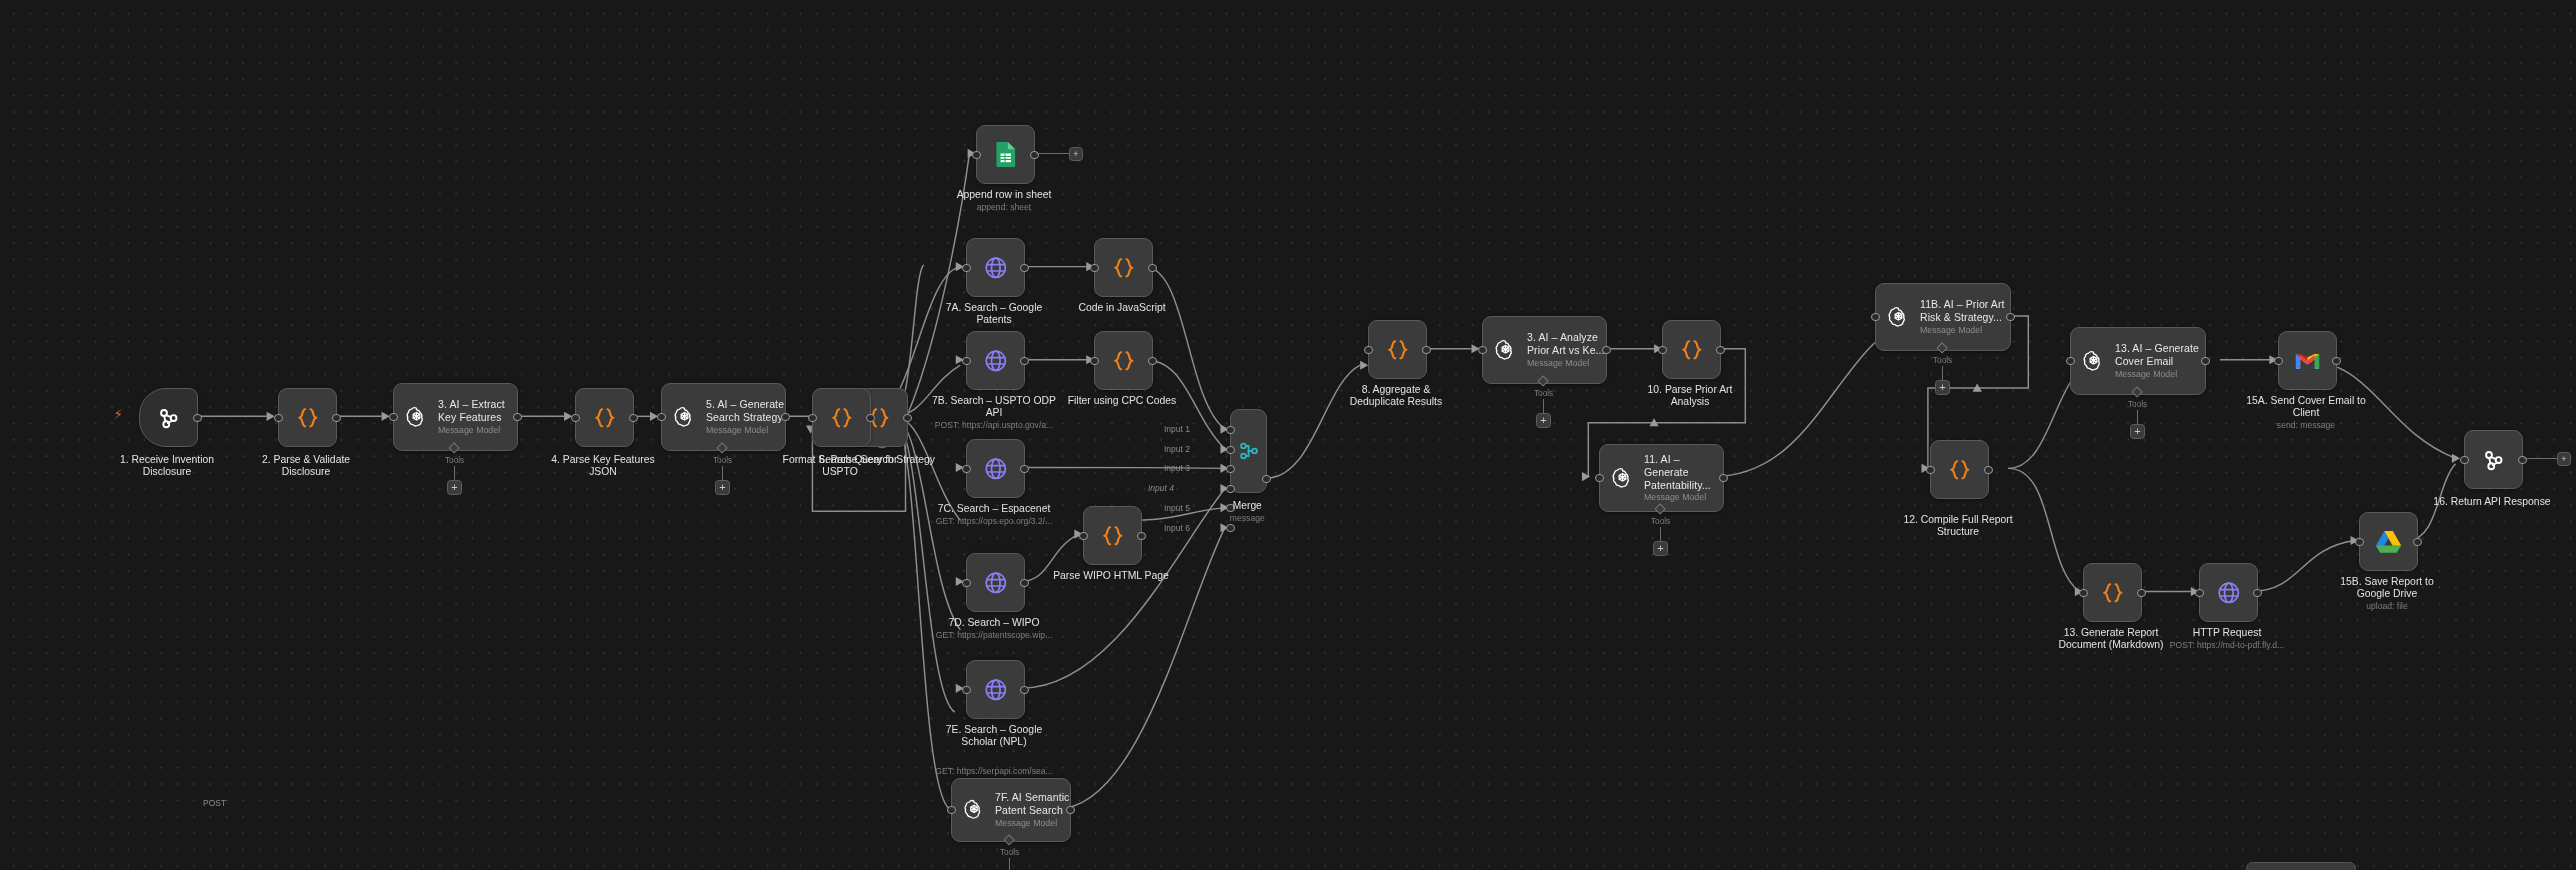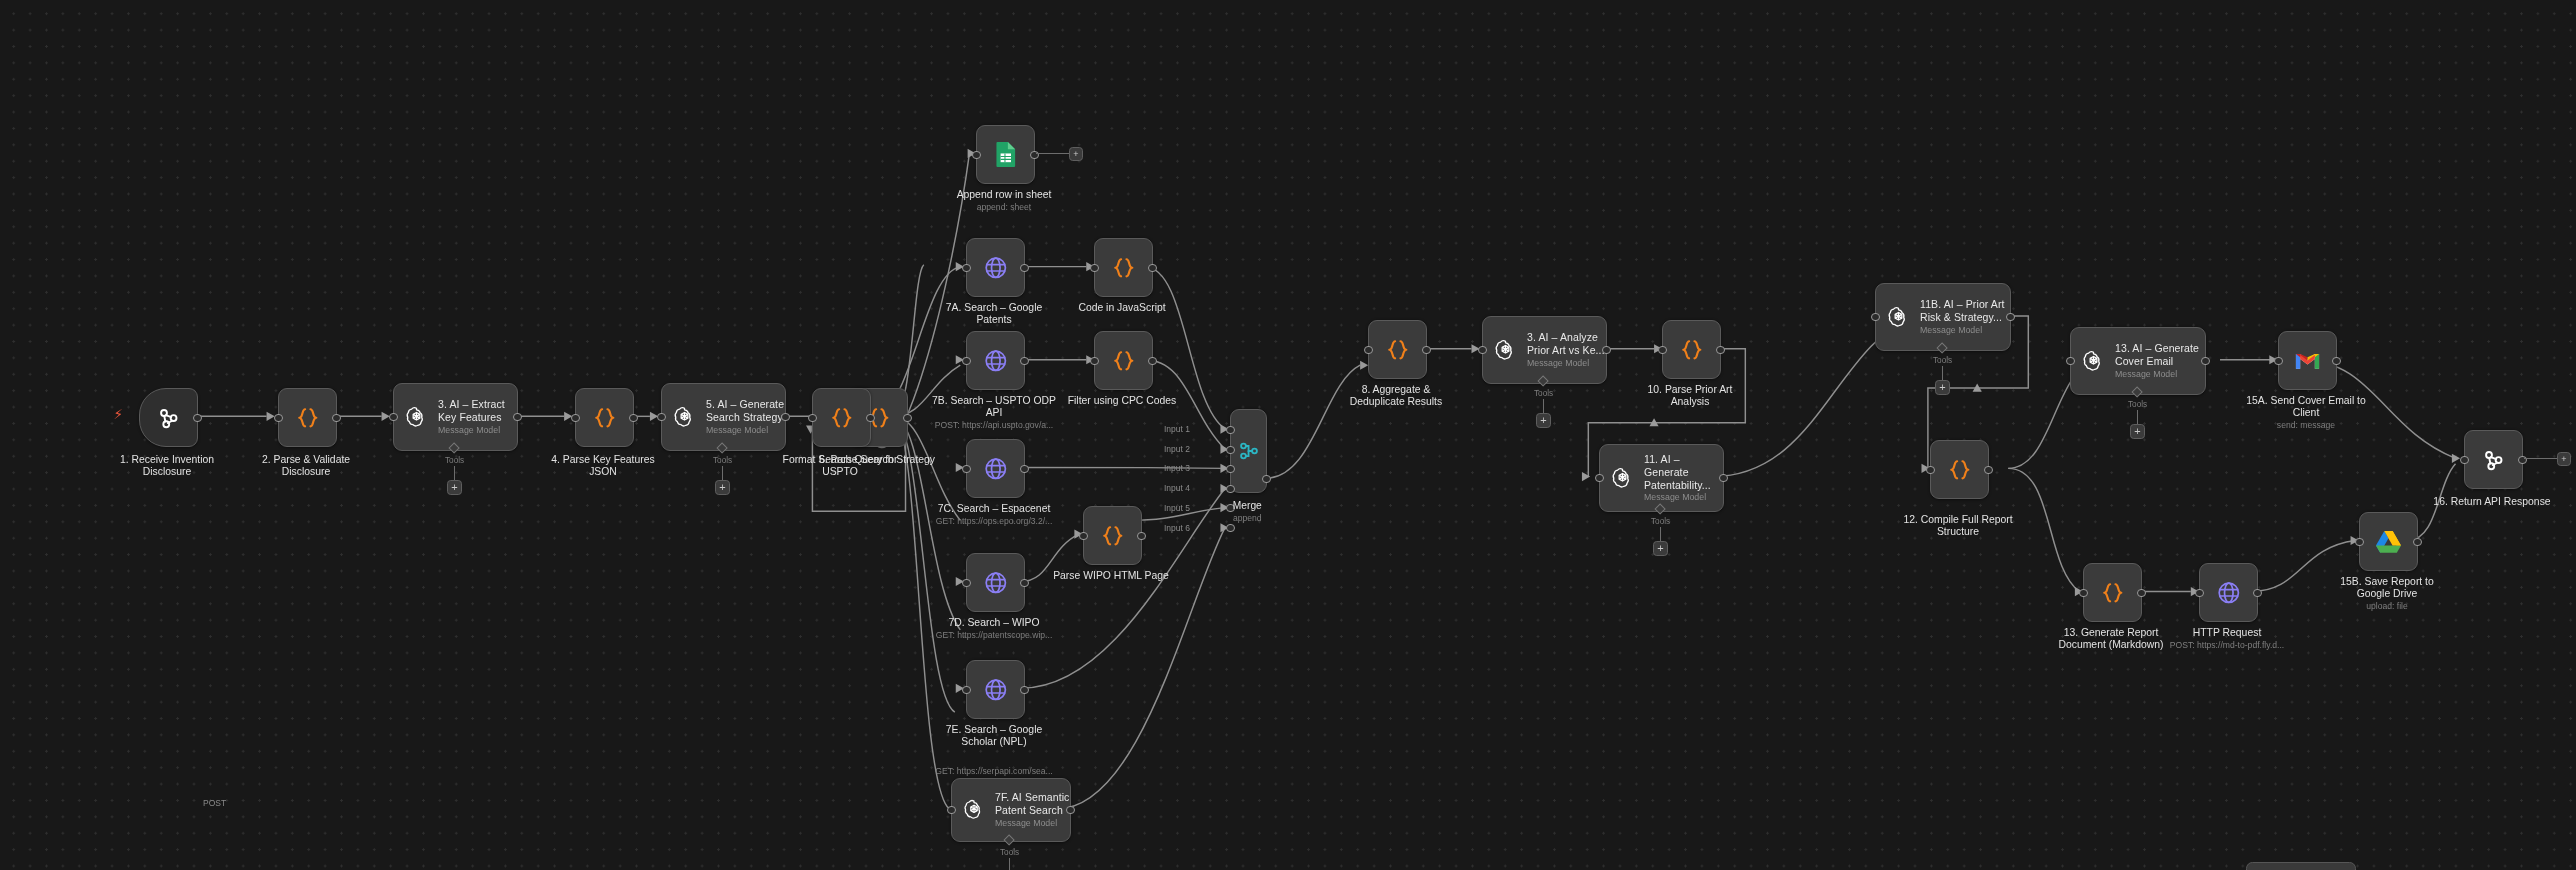--- a/index.html
+++ b/index.html
@@ -531,25 +531,25 @@
       <div class="port inp" style="top:36px;"></div>
       <div class="port inp" style="top:55px;"></div>
       <div class="port inp" style="top:75px;"></div>
       <div class="port inp" style="top:94px;"></div>
       <div class="port inp" style="top:114px;"></div>
       <div class="port outp" style="top:65px;"></div>
     </div>
     <span class="minp" style="right:40px;top:20px;">Input 1</span>
     <span class="minp" style="right:40px;top:40px;">Input 2</span>
     <span class="minp" style="right:40px;top:59px;">Input 3</span>
-    <span class="minp" style="right:40px;top:79px;">Input 4</span>
+    <span class="minp" style="right:56px;top:79px;font-style:italic;">Input 4</span>
     <span class="minp" style="right:40px;top:99px;">Input 5</span>
     <span class="minp" style="right:40px;top:119px;">Input 6</span>
     <div class="mlabel" style="top:91px;left:17.3px;">Merge</div>
-    <div class="bsub" style="top:104px;left:17.3px;">append</div>
+    <div class="bsub" style="top:104px;left:17.3px;">message</div>
   </div>
 
   <div class="node" style="left:1368px;top:320px;">
     <div class="card sq">
       <span class="glyph">
         <svg width="25.6" height="25.6" viewBox="0 0 24 24" fill="none" stroke="#f0801a" stroke-width="2" stroke-linecap="round" stroke-linejoin="round">
           <path d="M9.5 4 C7 4 7.4 8.5 6 10.6 C5.4 11.5 4.6 12 4 12 C4.6 12 5.4 12.5 6 13.4 C7.4 15.5 7 20 9.5 20"></path>
           <path d="M14.5 4 C17 4 16.6 8.5 18 10.6 C18.6 11.5 19.4 12 20 12 C19.4 12 18.6 12.5 18 13.4 C16.6 15.5 17 20 14.5 20"></path>
         </svg>
       </span>

